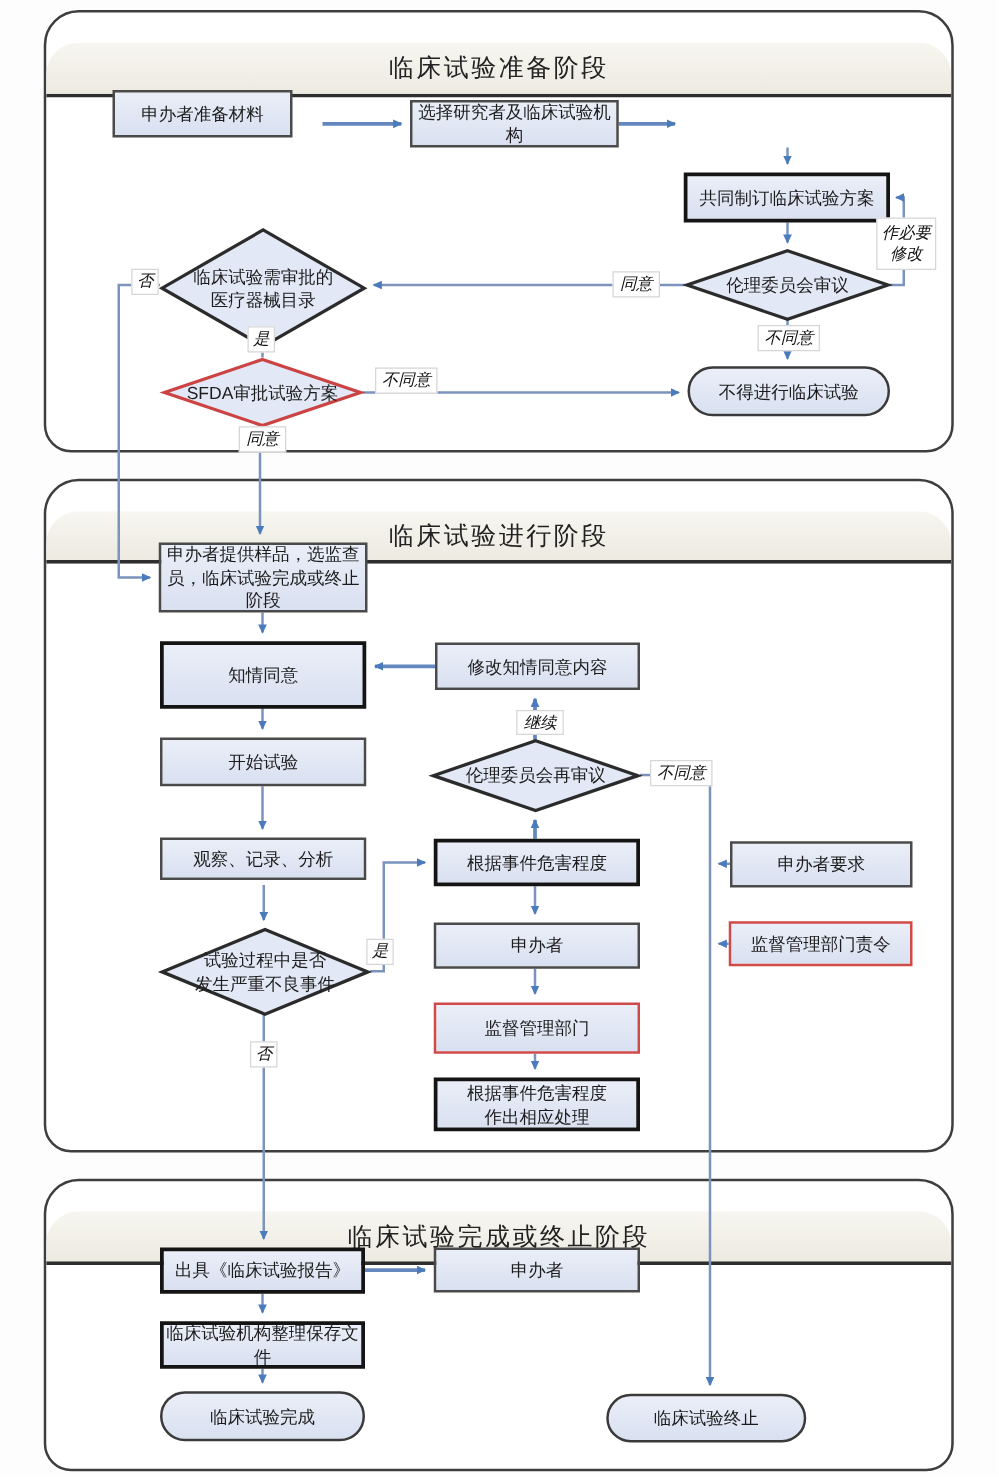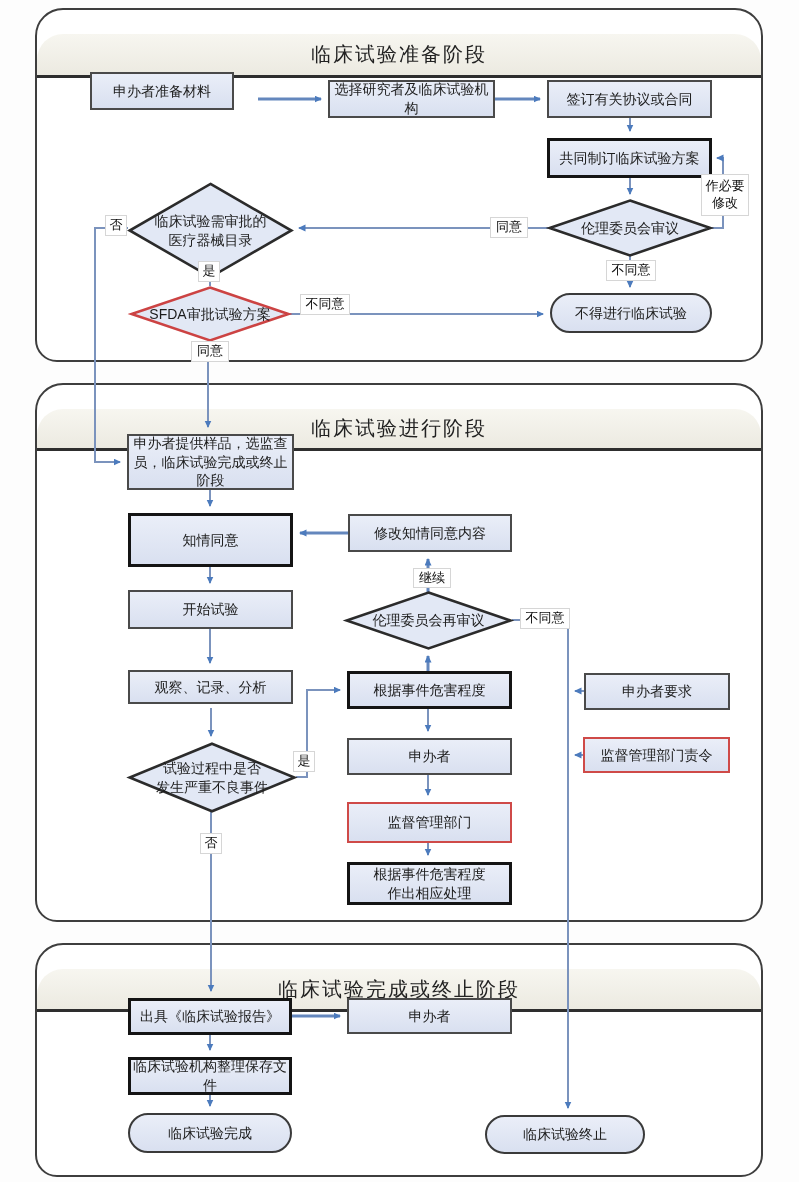--- a/index.html
+++ b/index.html
@@ -37,21 +37,21 @@
     border:2.5px solid #3a3a3a;border-radius:20px;
   }
   .diamond{background:transparent;border:none;}
   .dshape{position:absolute;left:0;top:0;width:100%;height:100%;overflow:visible;}
   .dshape polygon{fill:#e2e8f5;stroke:#2b2b2b;stroke-width:2.6;}
   .diamond.red .dshape polygon{stroke:#cc4343;}
   
   .elabel{
     position:absolute;z-index:4;background:#ffffff;border:1px solid #d6d6d6;
     font-size:13px;line-height:1.3;display:flex;align-items:center;justify-content:center;
-    white-space:pre-line;text-align:center;box-sizing:border-box;color:#111;
+    white-space:pre-line;text-align:center;box-sizing:border-box;color:#111;font-style:italic;
   }
   
   .wires{position:absolute;left:0;top:0;z-index:2;pointer-events:none;}
   .wires .c{stroke:#7b93bd;stroke-width:2;fill:none;}
   .wires .c.th{stroke:#6487bd;stroke-width:3;}
 </style>
 </head>
 <body>
 
 <div class="canvas">
@@ -111,23 +111,20 @@
     <line class="c" x1="210" y1="1035" x2="210" y2="1050" marker-end="url(#arr)"></line>
     <line class="c" x1="210" y1="1095" x2="210" y2="1106" marker-end="url(#arr)"></line>
   </svg>
 
   <div class="node box" style="left:90px;top:72px;width:144px;height:38px">
     <span class="ntext">申办者准备材料</span>
   </div>
   <div class="node box" style="left:328px;top:80px;width:167px;height:38px">
     <span class="ntext">选择研究者及临床试验机构</span>
   </div>
-  <div class="node box" style="left:547px;top:80px;width:165px;height:38px">
-    <span class="ntext">签订有关协议或合同</span>
-  </div>
   <div class="node box thick" style="left:547px;top:138px;width:165px;height:40px">
     <span class="ntext">共同制订临床试验方案</span>
   </div>
   <div class="node diamond" style="left:548px;top:200px;width:164px;height:56px">
     <svg class="dshape" viewBox="0 0 100 100" preserveAspectRatio="none">
       <polygon points="50,1 99,50 50,99 1,50" vector-effect="non-scaling-stroke"></polygon>
     </svg>
     <span class="ntext">伦理委员会审议</span>
   </div>
   <div class="node diamond" style="left:128px;top:183px;width:165px;height:95px">

